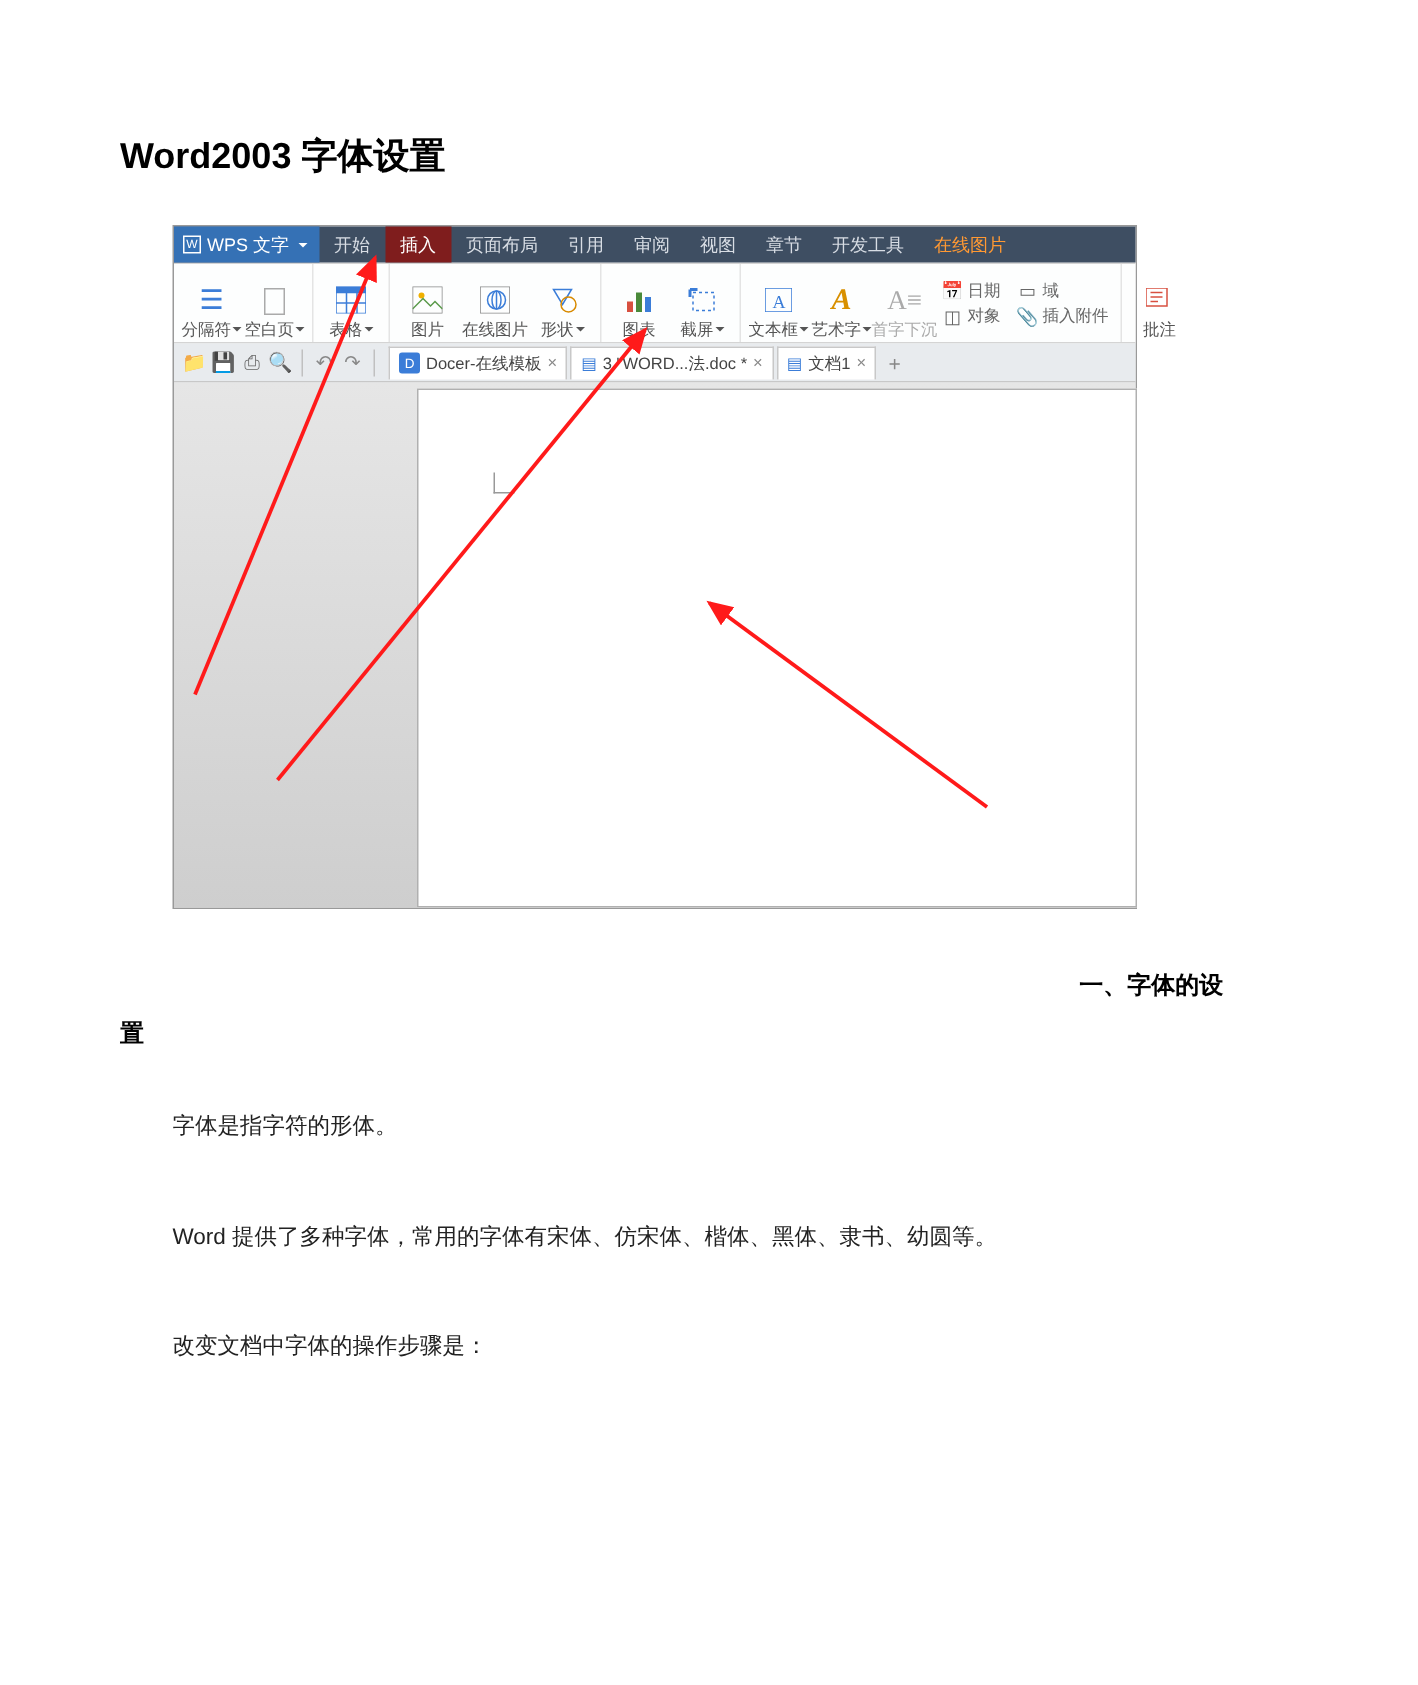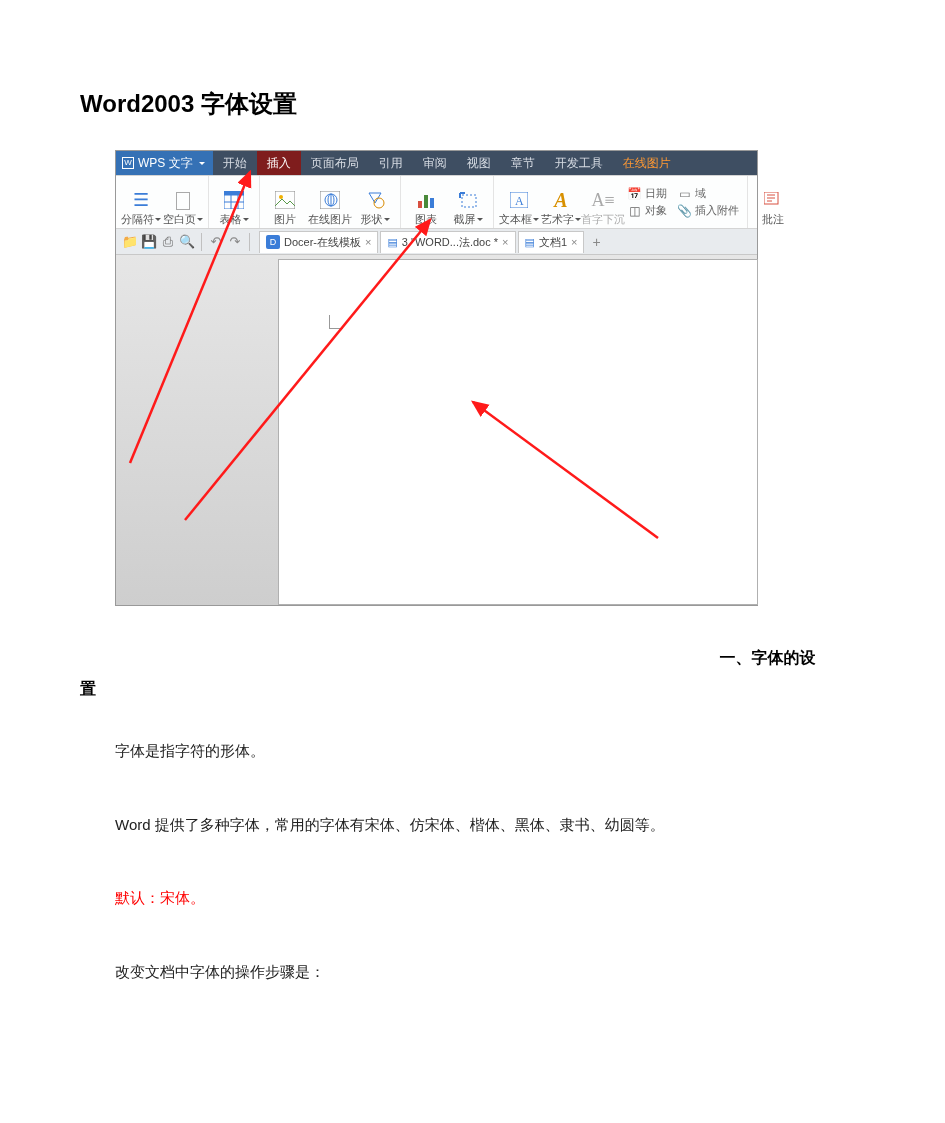--- a/index.html
+++ b/index.html
@@ -277,15 +277,14 @@
 
 <div class="sec-row">
   <span style="display:inline-block;width:635px"></span>
   <span class="sec-title">一、字体的设</span>
 </div>
 <div class="sec-title" style="display:block;margin-top:6px">置</div>
 
 <div class="body">
   <p>字体是指字符的形体。</p>
   <p>Word 提供了多种字体，常用的字体有宋体、仿宋体、楷体、黑体、隶书、幼圆等。</p>
-  <p class="red">默认：宋体。</p>
   <p>改变文档中字体的操作步骤是：</p>
 </div>
 
 </body></html>

